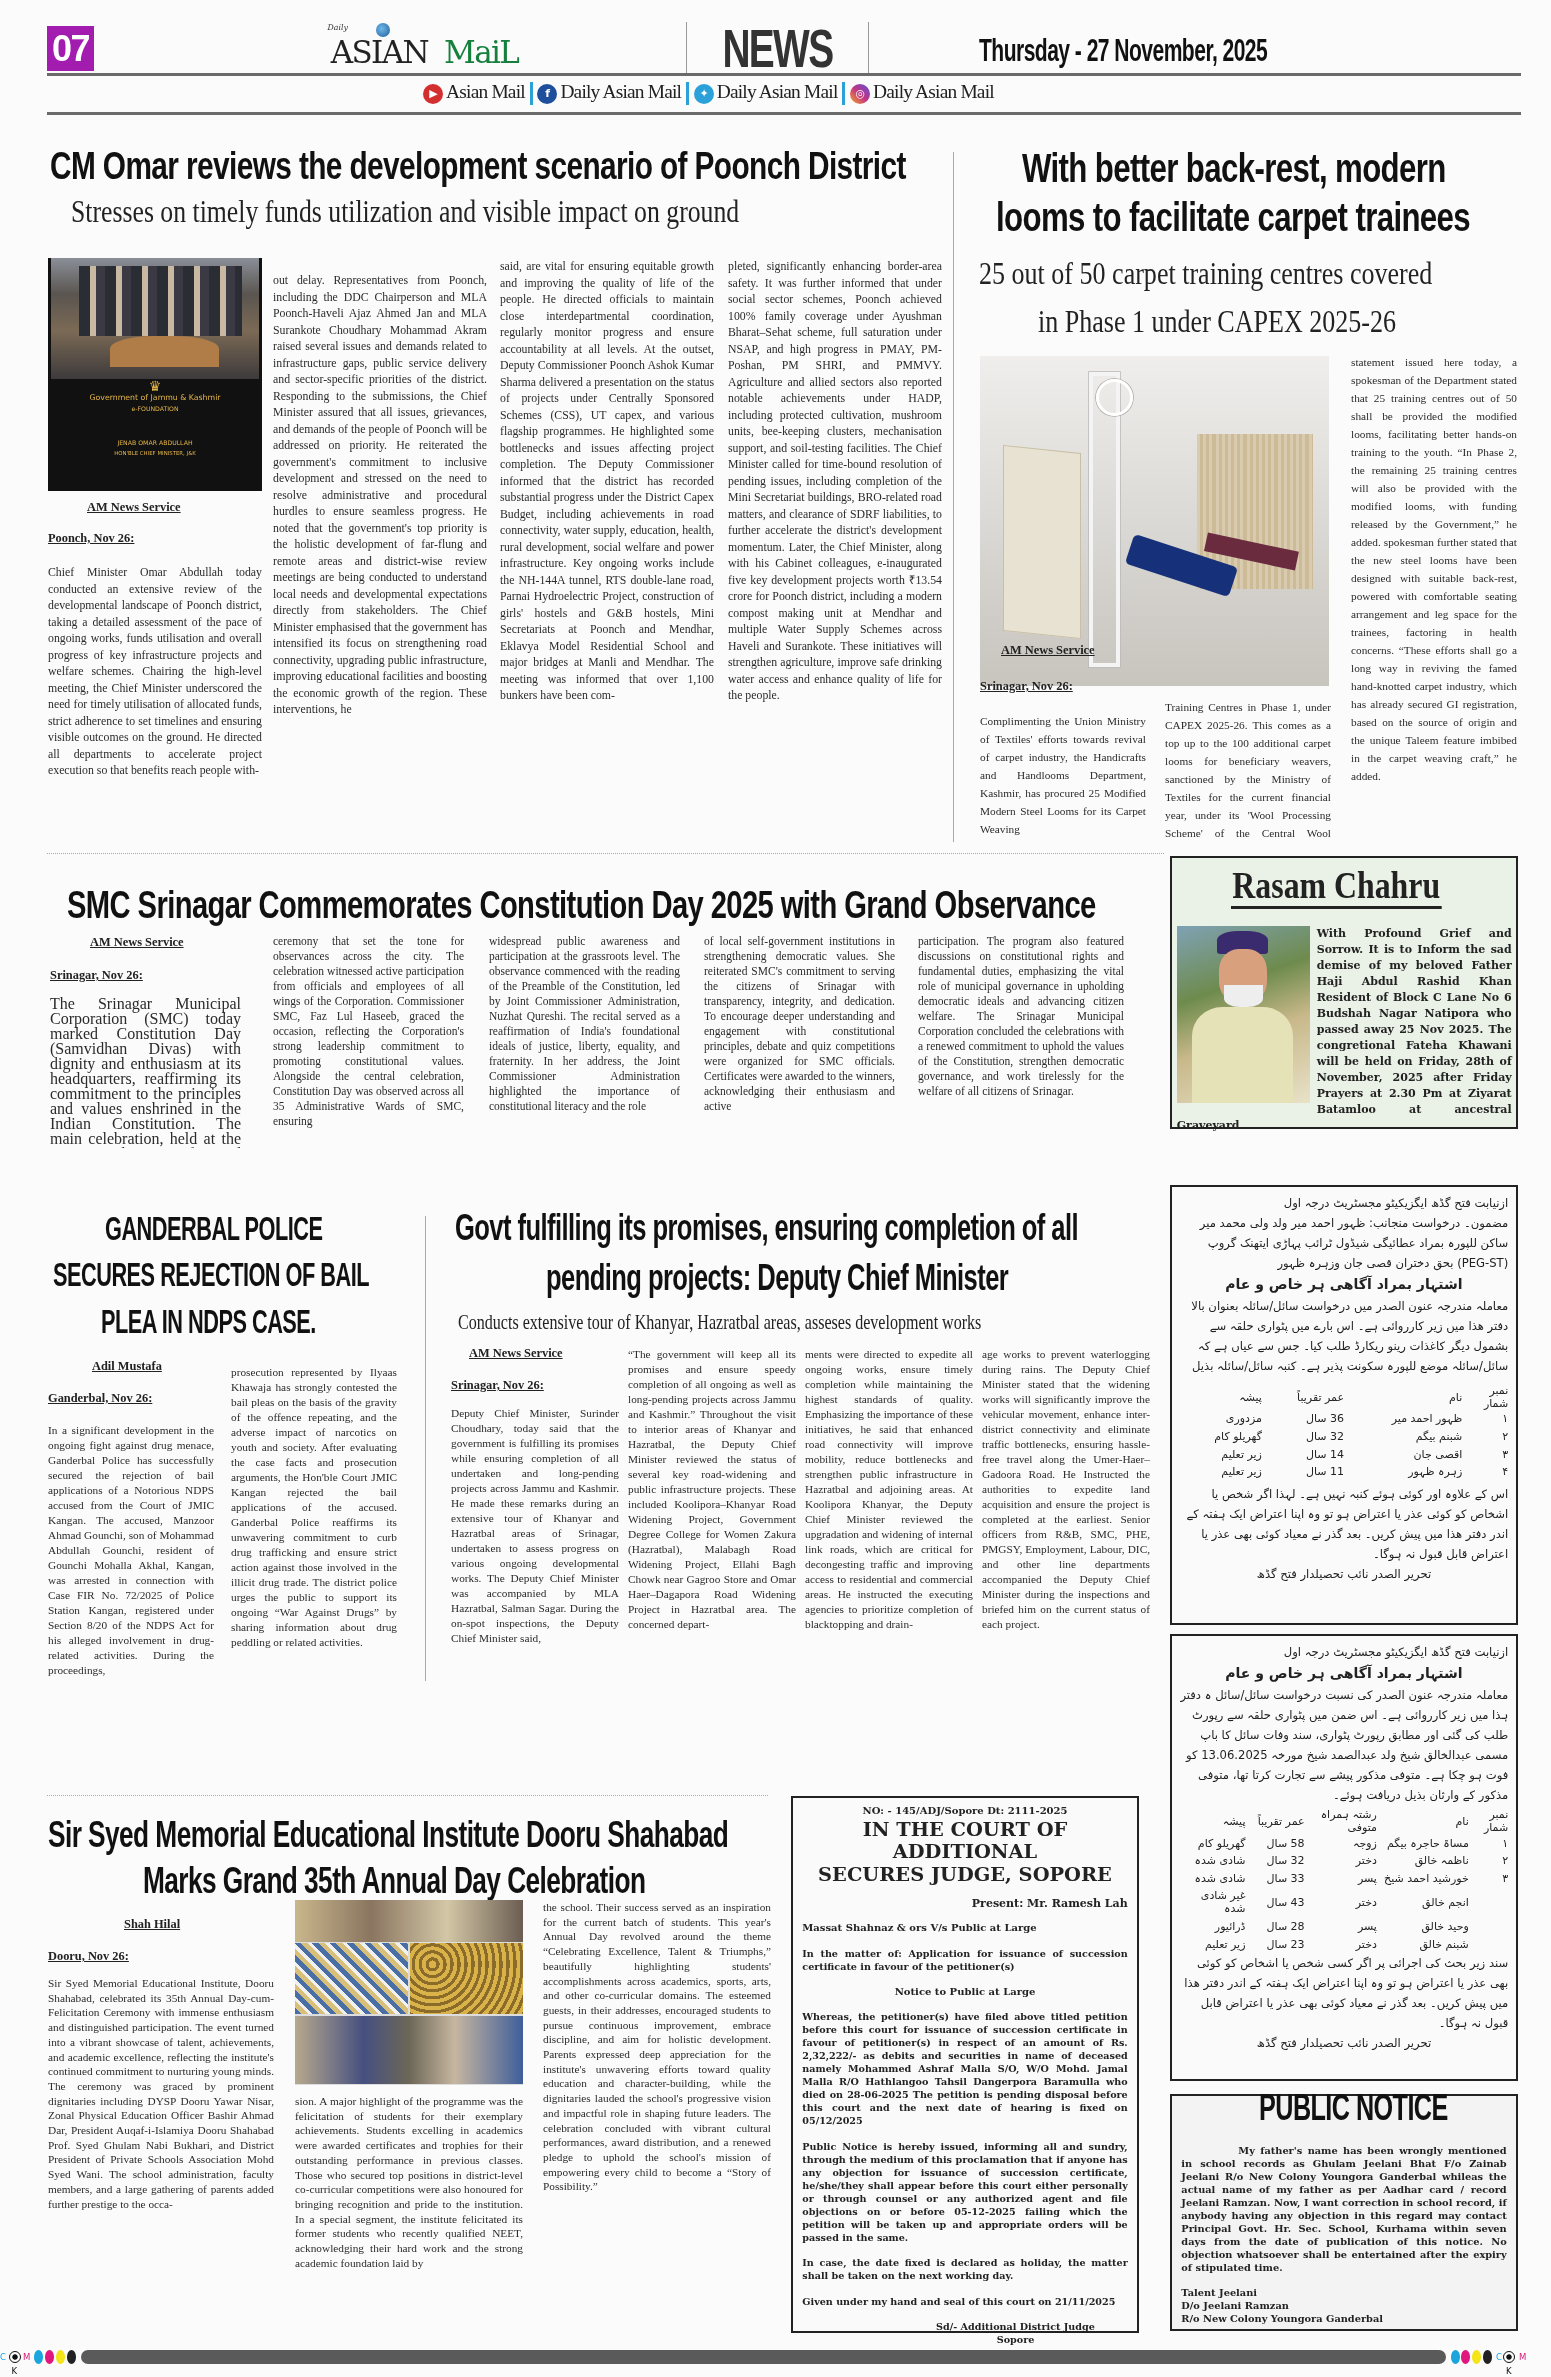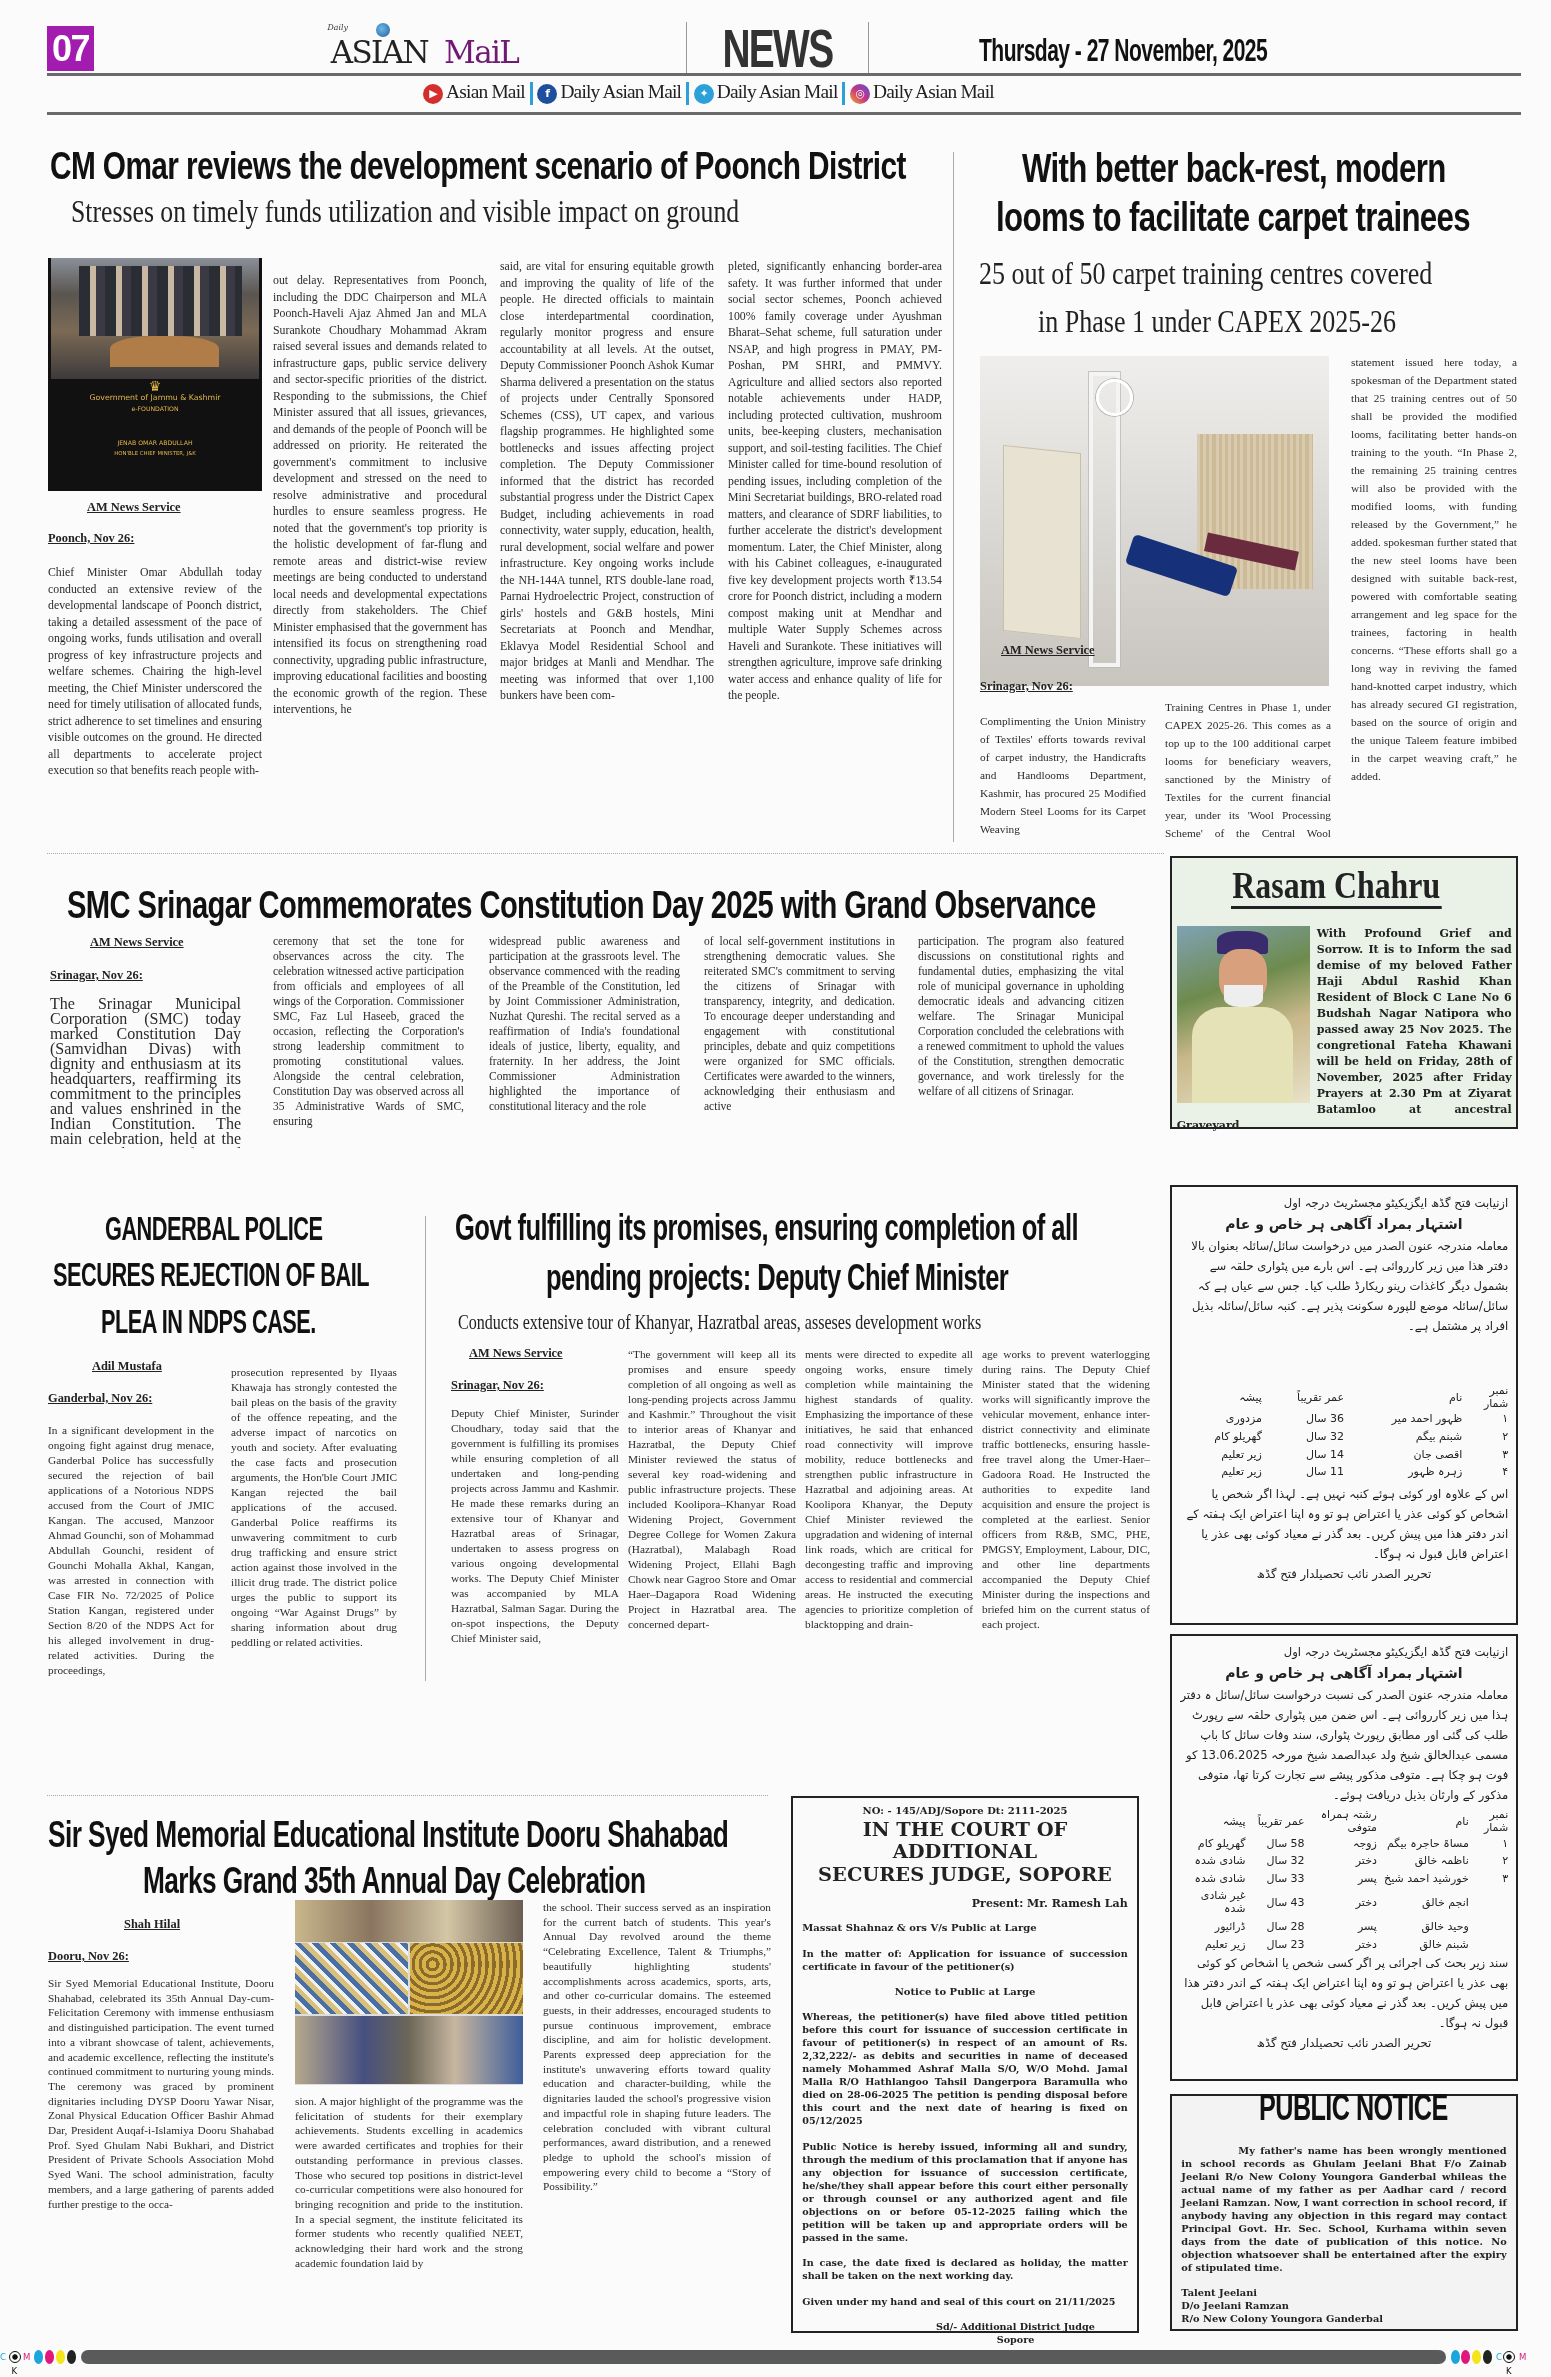--- a/index.html
+++ b/index.html
@@ -23,21 +23,21 @@
 </head>
 <body>
 
 <div class="abs" style="left:47px;top:26px;width:47px;height:45px;background:#a21caf;color:#fff;font-family:'Liberation Sans',sans-serif;font-weight:bold;font-size:36px;line-height:45px;text-align:center;letter-spacing:-1.6px">
   <span>07</span>
 </div>
 <div class="abs" style="left:326px;top:23px;width:217px;height:50px">
   <span style="position:absolute;left:1.6px;top:0;font-family:'DejaVu Serif',serif;font-style:italic;font-size:7.8px;color:#333">Daily</span>
   <span style="position:absolute;left:50px;top:0;width:14px;height:14px;border-radius:50%;background:radial-gradient(circle at 40% 40%,#6fb7e8,#1e5f9c);"></span>
   <span style="position:absolute;left:4.7px;top:11px;font-family:'DejaVu Serif',serif;font-size:31px;color:#222;letter-spacing:-1.6px">ASIAN</span>
-  <span style="position:absolute;left:118px;top:11px;font-family:'DejaVu Serif',serif;font-size:31px;color:#701a75;letter-spacing:-1.6px">MaiL</span>
+  <span style="position:absolute;left:118px;top:11px;font-family:'DejaVu Serif',serif;font-size:31px;color:#15803d;letter-spacing:-1.6px">MaiL</span>
 </div>
 <div class="abs" style="left:686px;top:22px;width:183px;height:53px;border-left:0.8px solid #999;border-right:0.8px solid #999;text-align:center">
   <span class="cond" style="display:inline-block;font-size:54px;line-height:53px;color:#333;transform:scaleX(0.72);transform-origin:center top;letter-spacing:-2.3px">NEWS</span>
 </div>
 <div class="abs cond" style="left:979px;top:33px;font-size:31px;color:#111;transform:scaleX(0.68)">Thursday - 27 November, 2025</div>
 <div class="rule" style="left:47px;top:73px;width:1474px;height:3.1px"></div>
 <div class="abs" style="left:423px;top:81px;height:28px;font-family:'Liberation Serif',serif;font-size:19.4px;color:#222;white-space:nowrap;letter-spacing:-0.8px">
   <span><span class="social-icon" style="background:#d32f2f">▶</span><span>Asian Mail</span></span><span class="sep"></span><span><span class="social-icon" style="background:#1e4f9c">f</span><span>Daily Asian Mail</span></span><span class="sep"></span><span><span class="social-icon" style="background:#2ca0d8">✦</span><span>Daily Asian Mail</span></span><span class="sep"></span><span><span class="social-icon" style="background:linear-gradient(45deg,#f9a825,#c13584,#5b51d8)">◎</span><span>Daily Asian Mail</span></span>
 </div>
 <div class="rule" style="left:47px;top:112px;width:1474px;height:3.1px"></div>
@@ -130,20 +130,21 @@
     <div style="position:absolute;left:40px;top:4.7px;width:51px;height:23px;background:#3a2a6e;border-radius:40% 40% 10% 10%"></div>
     <div style="position:absolute;left:42px;top:23px;width:48px;height:54px;background:#d9a07e;border-radius:40%"></div>
     <div style="position:absolute;left:47px;top:59px;width:39px;height:22px;background:#eee;border-radius:0 0 40% 40%"></div>
     <div style="position:absolute;left:15.5px;top:81px;width:101px;height:96px;background:#e6e2b8;border-radius:30% 30% 0 0"></div>
   </div>
   <div class="abs" style="left:4.7px;top:68px;width:335px;height:202px;font-family:'DejaVu Serif',serif;font-weight:bold;font-size:11px;line-height:16px;text-align:justify;color:#222;shape-outside:inset(0 0 0 0)"><div style="float: left; width: 140px; height: 180px;"></div><span>With Profound Grief and Sorrow. It is to Inform the sad demise of my beloved Father Haji Abdul Rashid Khan Resident of Block C Lane No 6 Budshah Nagar Natipora who passed away 25 Nov 2025. The congretional Fateha Khawani will be held on Friday, 28th of November, 2025 after Friday Prayers at 2.30 Pm at Ziyarat Batamloo at ancestral Graveyard.</span></div>
 </div>
 
 <div class="box" style="left:1170px;top:1185px;width:348px;height:217px;padding:6.2px 7.8px;overflow:hidden">
   <div class="urdu">ازنیابت فتح گڈھ ایگزیکیٹو مجسٹریٹ درجہ اول</div>
+  <div class="urdu">مضمون۔ درخواست منجانب: ظہور احمد میر ولد ولی محمد میر ساکن للپورہ بمراد عطائیگی شیڈول ٹرائب پہاڑی ایتھنک گروپ (PEG-ST) بحق دختران قصی جان وزہرہ ظہور</div>
   <div class="urdu" style="text-align:center;font-weight:bold;font-size:14px;line-height:23px">اشتہار بمراد آگاھی ہر خاص و عام</div>
   <div class="urdu">معاملہ مندرجہ عنون الصدر میں درخواست سائل/سائلہ بعنوان بالا دفتر ھذا میں زیر کارروائی ہے۔ اس بارے میں پٹواری حلقہ سے بشمول دیگر کاغذات رینو ریکارڈ طلب کیا۔ جس سے عیاں ہے کہ سائل/سائلہ موضع للپورہ سکونت پذیر ہے۔ کنبہ سائل/سائلہ بذیل افراد پر مشتمل ہے۔</div>
 </div>
 <div class="box" style="left:1170px;top:1381px;width:348px;height:244px;border-top:none;padding:3.1px 7.8px;overflow:hidden">
   <table style="width:100%;direction:rtl;border-collapse:collapse;font-family:'DejaVu Sans',sans-serif;font-size:11px;color:#222">
     <tbody>
         <tr>
       <td style="width:14%">نمبر شمار</td>
       <td style="width:36%">نام</td>
       <td style="width:25%">عمر تقریباً</td>

